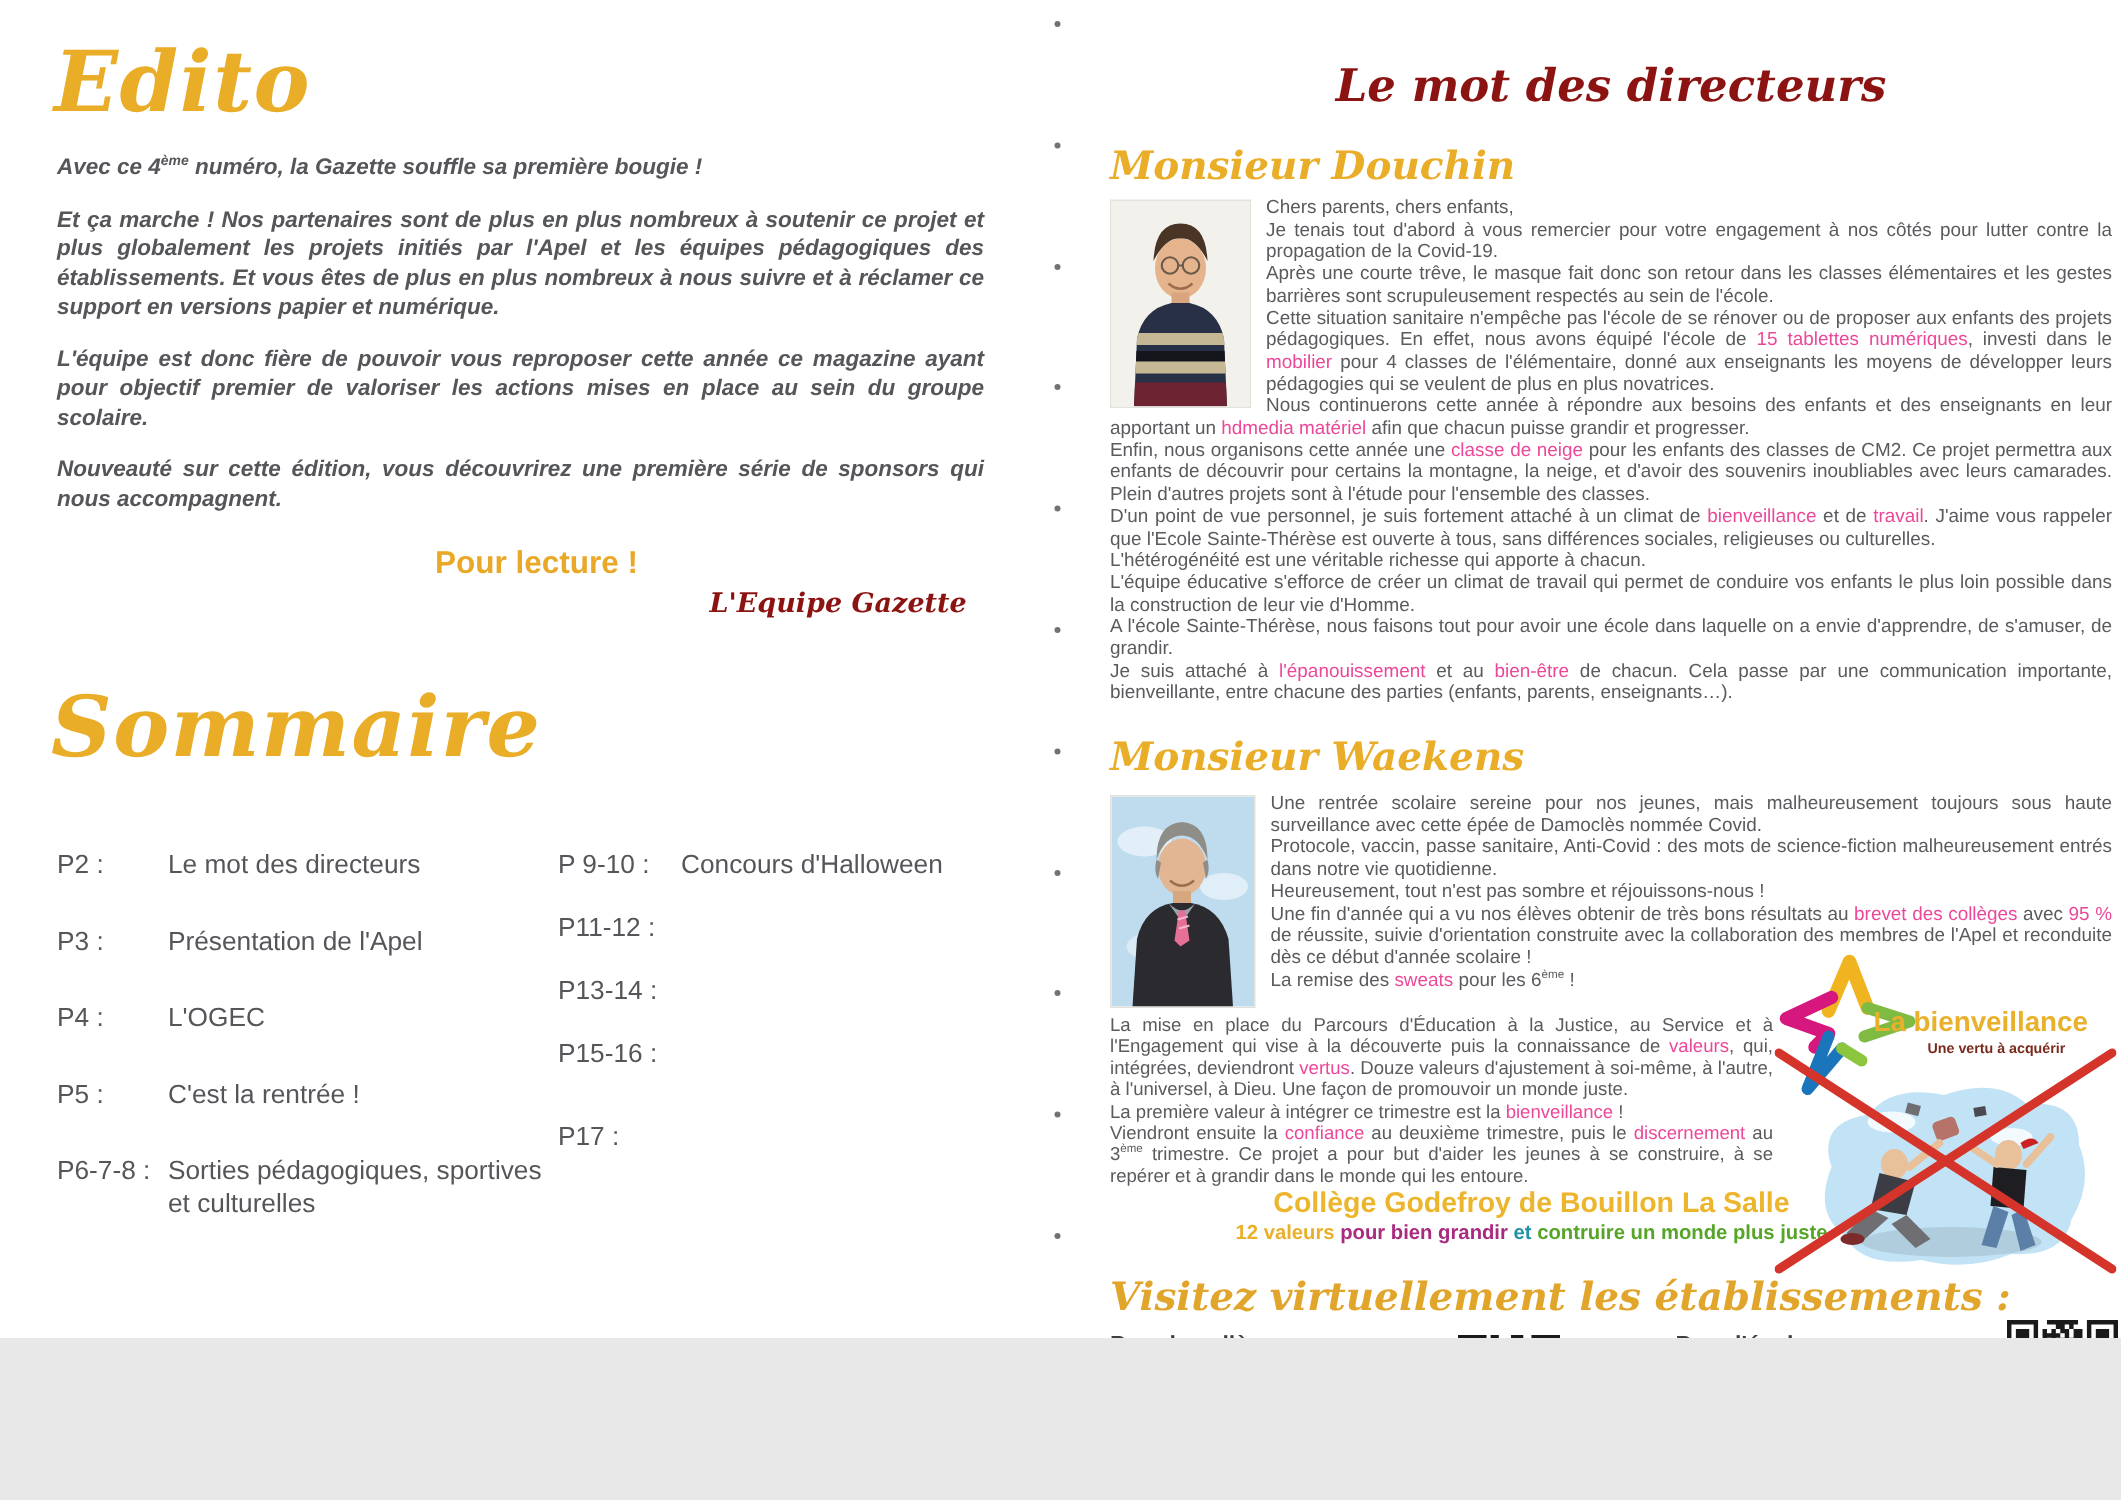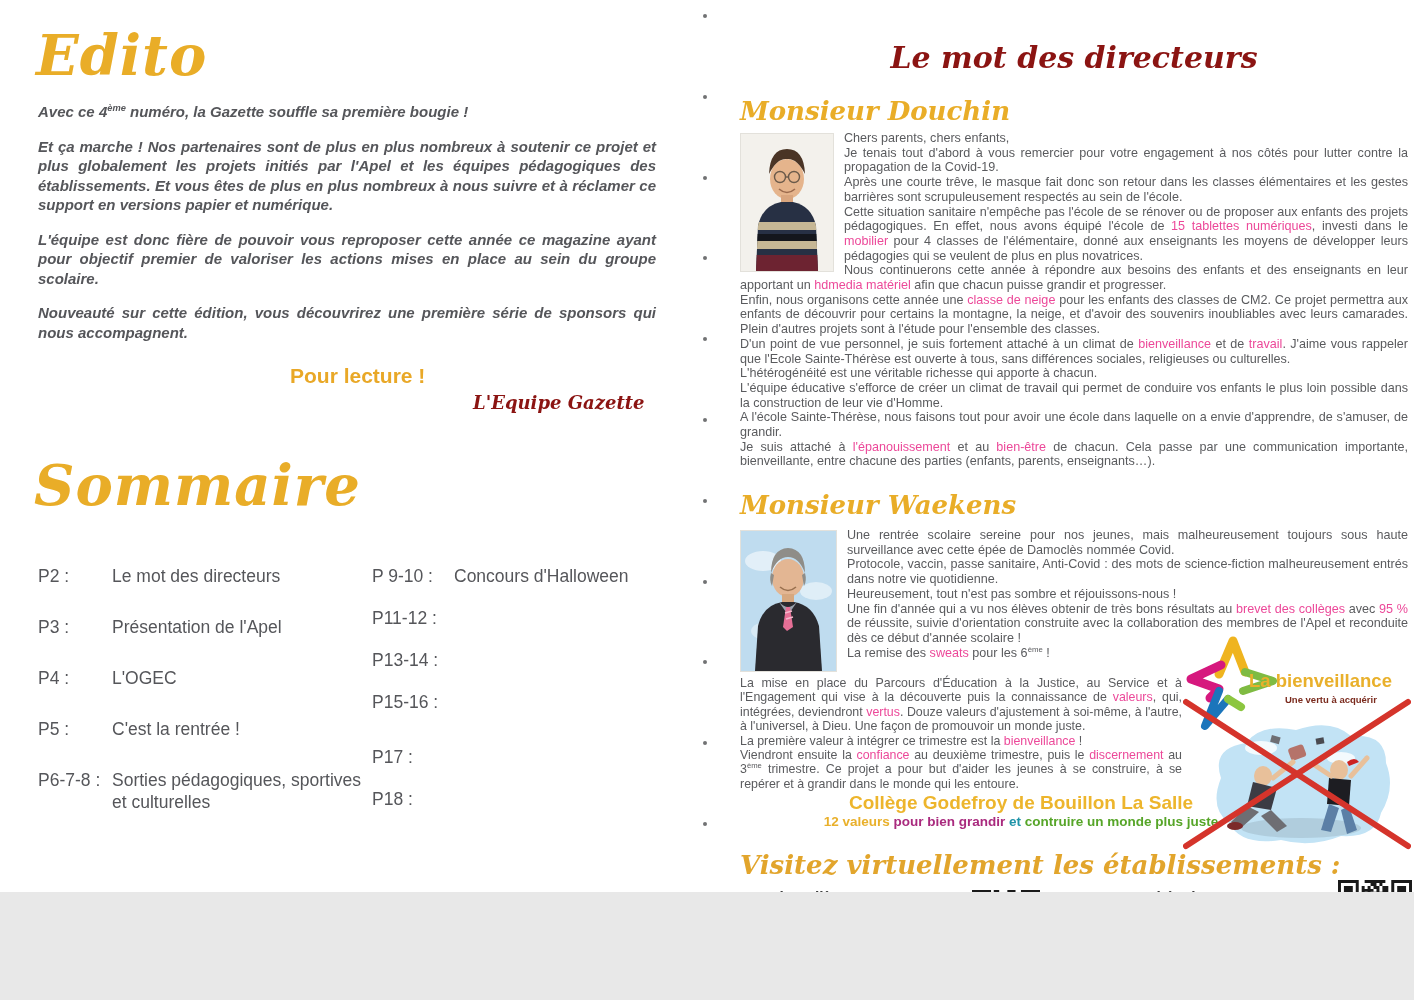--- a/index.html
+++ b/index.html
@@ -126,24 +126,20 @@
     <div class="toc-row">
       <span class="toc-page">P13-14 :</span>
       <span class="toc-label"></span>
     </div>
     <div class="toc-row">
       <span class="toc-page">P15-16 :</span>
       <span class="toc-label"></span>
     </div>
     <div class="toc-row">
       <span class="toc-page">P17 :</span>
-      <span class="toc-label"></span>
-    </div>
-    <div class="toc-row">
-      <span class="toc-page">P18 :</span>
       <span class="toc-label"></span>
     </div>
   </div>
 
   <div class="abs page-num pn-1">1</div>
 
   <div class="abs dots">
       <div class="dot" style="top: 14px;"></div>
       <div class="dot" style="top: 94.8px;"></div>
       <div class="dot" style="top: 175.6px;"></div>

